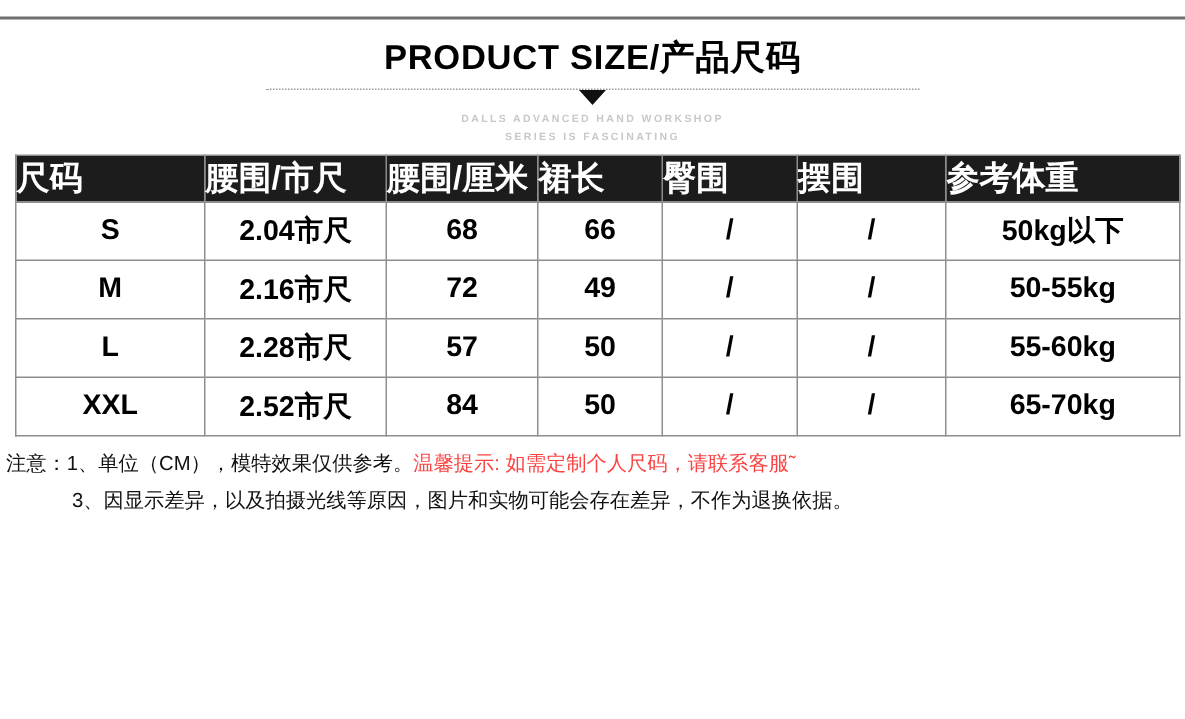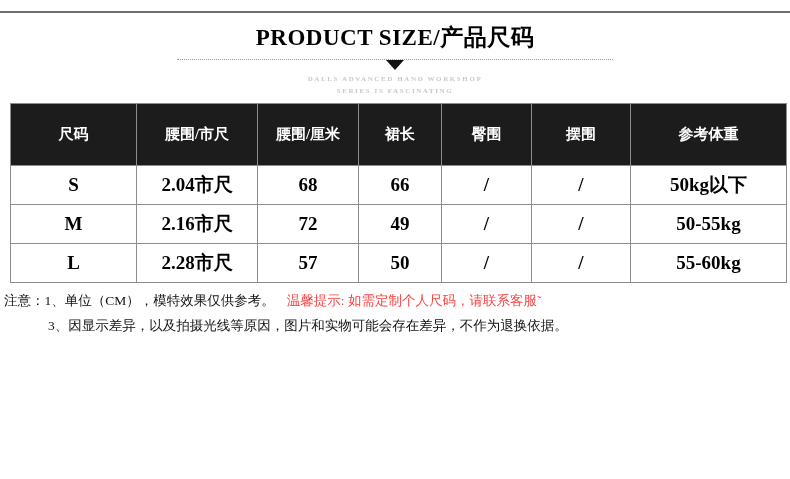--- a/index.html
+++ b/index.html
@@ -7,21 +7,21 @@
     --border:#8d8d8d;
     --tip-red:#fb4343;
     --caption-gray:#c8c8c8;
     --top-rule:#6f6f6f;
   }
   html,body{margin:0;padding:0;}
   body{
     width:790px;height:479px;background:#ffffff;overflow:hidden;
     font-family:"Liberation Sans","DejaVu Sans",sans-serif;color:#000;
   }
-  .page{position:relative;width:790px;height:479px;font-family:Liberation Serif, serif;}
+  .page{position:relative;width:790px;height:479px;}
   .top-rule{position:absolute;left:0;top:11px;width:790px;height:2px;background:var(--top-rule);}
   .title{
     padding-top:25px;text-align:center;
     font-size:23px;line-height:26px;font-weight:bold;letter-spacing:0.5px;color:#000;
   }
   .dotted{
     width:436px;margin:8px auto 0;height:0;
     border-top:1px dotted #9a9a9a;
   }
   .triangle{
@@ -34,35 +34,35 @@
     font-size:7px;line-height:9px;letter-spacing:1.6px;font-weight:bold;
   }
   .caption.first{margin-top:5px;}
   .caption.second{margin-top:3px;}
   table.size-table{
     border-collapse:collapse;table-layout:fixed;
     width:776px;margin:7px 0 0 10px;
   }
   table.size-table th{
     background:var(--header-bg);color:#ffffff;
-    font-size:15px;font-weight:bold;height:29px;
-    border:1px solid var(--border);text-align:center;padding:16px;
+    font-size:22px;font-weight:bold;height:29px;
+    border:1px solid var(--border);text-align:left;padding:0;
   }
   table.size-table td{
     height:38px;border:1px solid var(--border);
     text-align:center;vertical-align:middle;padding:0;
     font-size:19px;font-weight:bold;color:#000;
   }
   col.c0{width:126px;} col.c1{width:121px;} col.c2{width:101px;}
   col.c3{width:83px;}  col.c4{width:90px;}  col.c5{width:99px;}
   col.c6{width:156px;}
   .notes{margin:6px 0 0 4px;font-size:13.5px;color:#111;}
   .note-line{line-height:24.5px;white-space:nowrap;}
   .note-line.indent{padding-left:44px;}
-  .tip{color:var(--tip-red);margin-left:12px;}
+  .tip{color:var(--tip-red);}
 </style>
 </head>
 <body>
 
 <div class="page">
   <div class="top-rule"></div>
 
   <div class="title">PRODUCT SIZE/产品尺码</div>
 
   <div class="dotted"></div>
@@ -113,20 +113,29 @@
         </tr>
         <tr>
           <td>L</td>
           <td>2.28市尺</td>
           <td>57</td>
           <td>50</td>
           <td>/</td>
           <td>/</td>
           <td>55-60kg</td>
         </tr>
+        <tr>
+          <td>XXL</td>
+          <td>2.52市尺</td>
+          <td>84</td>
+          <td>50</td>
+          <td>/</td>
+          <td>/</td>
+          <td>65-70kg</td>
+        </tr>
       </tbody>
   </table>
 
   <div class="notes">
     <div class="note-line">
       <span>注意：1、单位（CM），模特效果仅供参考。</span><span class="tip">温馨提示: 如需定制个人尺码，请联系客服˜</span>
     </div>
     <div class="note-line indent">3、因显示差异，以及拍摄光线等原因，图片和实物可能会存在差异，不作为退换依据。</div>
   </div>
 </div>

